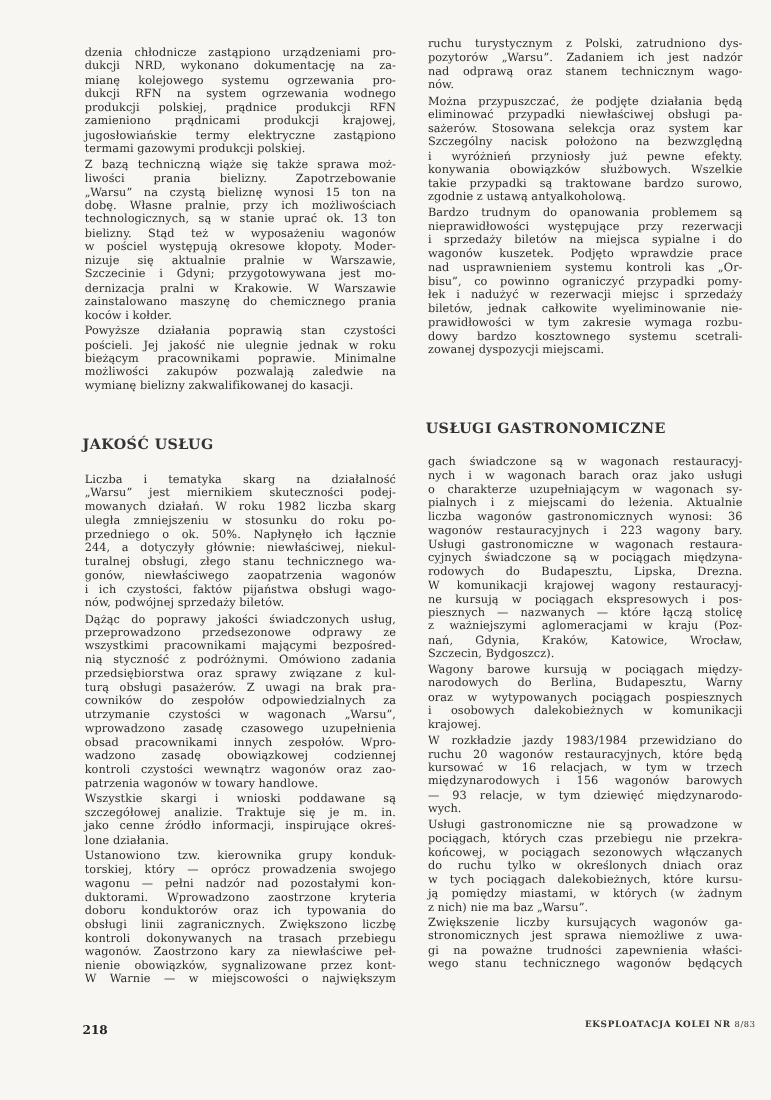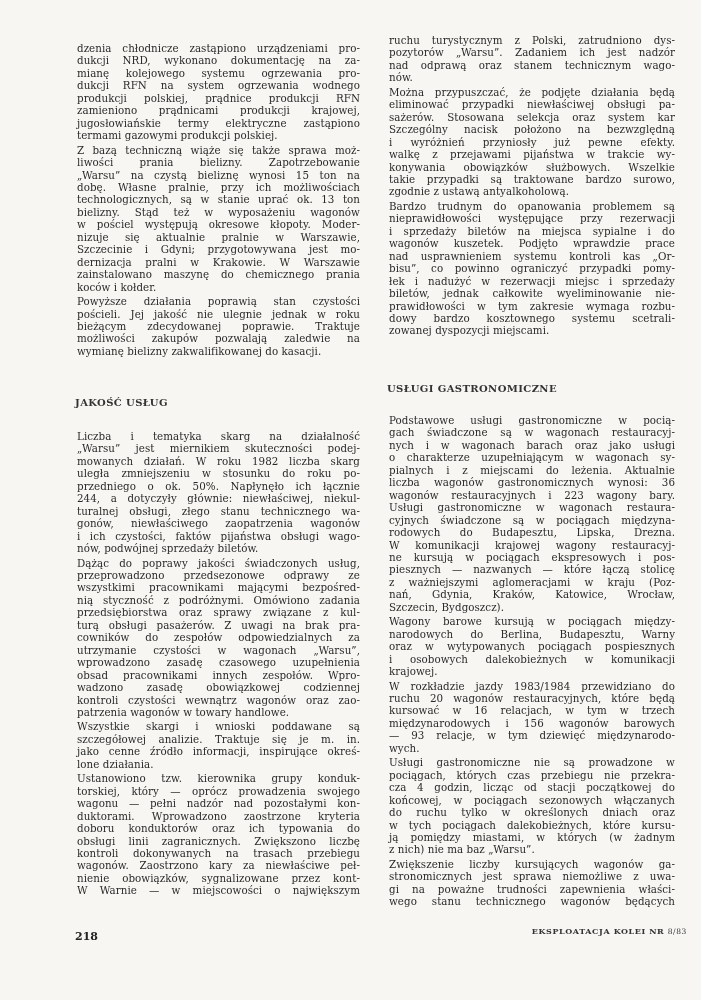--- a/index.html
+++ b/index.html
@@ -19,21 +19,21 @@
   }
   .col-left { left: 75px; top: 40px; width: 287px; }
   .col-right { left: 387px; top: 32px; width: 290px; }
   .col p { margin: 2px; }
   .col .ln { display: block; text-align: justify; text-align-last: justify; white-space: nowrap; }
   .col .ln.last { text-align-last: left; }
   .heading {
     position: absolute;
     font-family: "DejaVu Serif", "Liberation Serif", serif;
     font-weight: bold;
-    font-size: 10px;
+    font-size: 13px;
     letter-spacing: 0.4px;
     color: #333;
   }
   .h-left { left: 75px; top: 397px; }
   .h-right { left: 387px; top: 383px; }
   .page-num {
     position: absolute; left: 75px; top: 930px;
     font-weight: bold; font-size: 11px; color: #222;
   }
   .footer-title {
@@ -66,21 +66,21 @@
       <span class="ln">w pościel występują okresowe kłopoty. Moder-</span>
       <span class="ln">nizuje się aktualnie pralnie w Warszawie,</span>
       <span class="ln">Szczecinie i Gdyni; przygotowywana jest mo-</span>
       <span class="ln">dernizacja pralni w Krakowie. W Warszawie</span>
       <span class="ln">zainstalowano maszynę do chemicznego prania</span>
       <span class="ln last">koców i kołder.</span>
     </p>
   <p>
       <span class="ln">Powyższe działania poprawią stan czystości</span>
       <span class="ln">pościeli. Jej jakość nie ulegnie jednak w roku</span>
-      <span class="ln">bieżącym zdecydowanej poprawie. Traktuje</span>
+      <span class="ln">bieżącym pracownikami poprawie. Minimalne</span>
       <span class="ln">możliwości zakupów pozwalają zaledwie na</span>
       <span class="ln last">wymianę bielizny zakwalifikowanej do kasacji.</span>
     </p>
 </div>
 
 <div class="heading h-left">JAKOŚĆ USŁUG</div>
 
 <div class="col col-left" style="top:428px">
   <p>
       <span class="ln">Liczba i tematyka skarg na działalność</span>
@@ -135,21 +135,20 @@
       <span class="ln">pozytorów „Warsu”. Zadaniem ich jest nadzór</span>
       <span class="ln">nad odprawą oraz stanem technicznym wago-</span>
       <span class="ln last">nów.</span>
     </p>
   <p>
       <span class="ln">Można przypuszczać, że podjęte działania będą</span>
       <span class="ln">eliminować przypadki niewłaściwej obsługi pa-</span>
       <span class="ln">sażerów. Stosowana selekcja oraz system kar</span>
       <span class="ln">Szczególny nacisk położono na bezwzględną</span>
       <span class="ln">i wyróżnień przyniosły już pewne efekty.</span>
-      <span class="ln">walkę z przejawami pijaństwa w trakcie wy-</span>
       <span class="ln">konywania obowiązków służbowych. Wszelkie</span>
       <span class="ln">takie przypadki są traktowane bardzo surowo,</span>
       <span class="ln last">zgodnie z ustawą antyalkoholową.</span>
     </p>
   <p>
       <span class="ln">Bardzo trudnym do opanowania problemem są</span>
       <span class="ln">nieprawidłowości występujące przy rezerwacji</span>
       <span class="ln">i sprzedaży biletów na miejsca sypialne i do</span>
       <span class="ln">wagonów kuszetek. Podjęto wprawdzie prace</span>
       <span class="ln">nad usprawnieniem systemu kontroli kas „Or-</span>
@@ -159,21 +158,20 @@
       <span class="ln">prawidłowości w tym zakresie wymaga rozbu-</span>
       <span class="ln">dowy bardzo kosztownego systemu scetrali-</span>
       <span class="ln last">zowanej dyspozycji miejscami.</span>
     </p>
 </div>
 
 <div class="heading h-right">USŁUGI GASTRONOMICZNE</div>
 
 <div class="col col-right" style="top:412px">
   <p>
-      <span class="ln">Podstawowe usługi gastronomiczne w pocią-</span>
       <span class="ln">gach świadczone są w wagonach restauracyj-</span>
       <span class="ln">nych i w wagonach barach oraz jako usługi</span>
       <span class="ln">o charakterze uzupełniającym w wagonach sy-</span>
       <span class="ln">pialnych i z miejscami do leżenia. Aktualnie</span>
       <span class="ln">liczba wagonów gastronomicznych wynosi: 36</span>
       <span class="ln">wagonów restauracyjnych i 223 wagony bary.</span>
       <span class="ln">Usługi gastronomiczne w wagonach restaura-</span>
       <span class="ln">cyjnych świadczone są w pociągach międzyna-</span>
       <span class="ln">rodowych do Budapesztu, Lipska, Drezna.</span>
       <span class="ln">W komunikacji krajowej wagony restauracyj-</span>
@@ -194,21 +192,20 @@
       <span class="ln">W rozkładzie jazdy 1983/1984 przewidziano do</span>
       <span class="ln">ruchu 20 wagonów restauracyjnych, które będą</span>
       <span class="ln">kursować w 16 relacjach, w tym w trzech</span>
       <span class="ln">międzynarodowych i 156 wagonów barowych</span>
       <span class="ln">— 93 relacje, w tym dziewięć międzynarodo-</span>
       <span class="ln last">wych.</span>
     </p>
   <p>
       <span class="ln">Usługi gastronomiczne nie są prowadzone w</span>
       <span class="ln">pociągach, których czas przebiegu nie przekra-</span>
-      <span class="ln">cza 4 godzin, licząc od stacji początkowej do</span>
       <span class="ln">końcowej, w pociągach sezonowych włączanych</span>
       <span class="ln">do ruchu tylko w określonych dniach oraz</span>
       <span class="ln">w tych pociągach dalekobieżnych, które kursu-</span>
       <span class="ln">ją pomiędzy miastami, w których (w żadnym</span>
       <span class="ln last">z nich) nie ma baz „Warsu”.</span>
     </p>
   <p>
       <span class="ln">Zwiększenie liczby kursujących wagonów ga-</span>
       <span class="ln">stronomicznych jest sprawa niemożliwe z uwa-</span>
       <span class="ln">gi na poważne trudności zapewnienia właści-</span>

